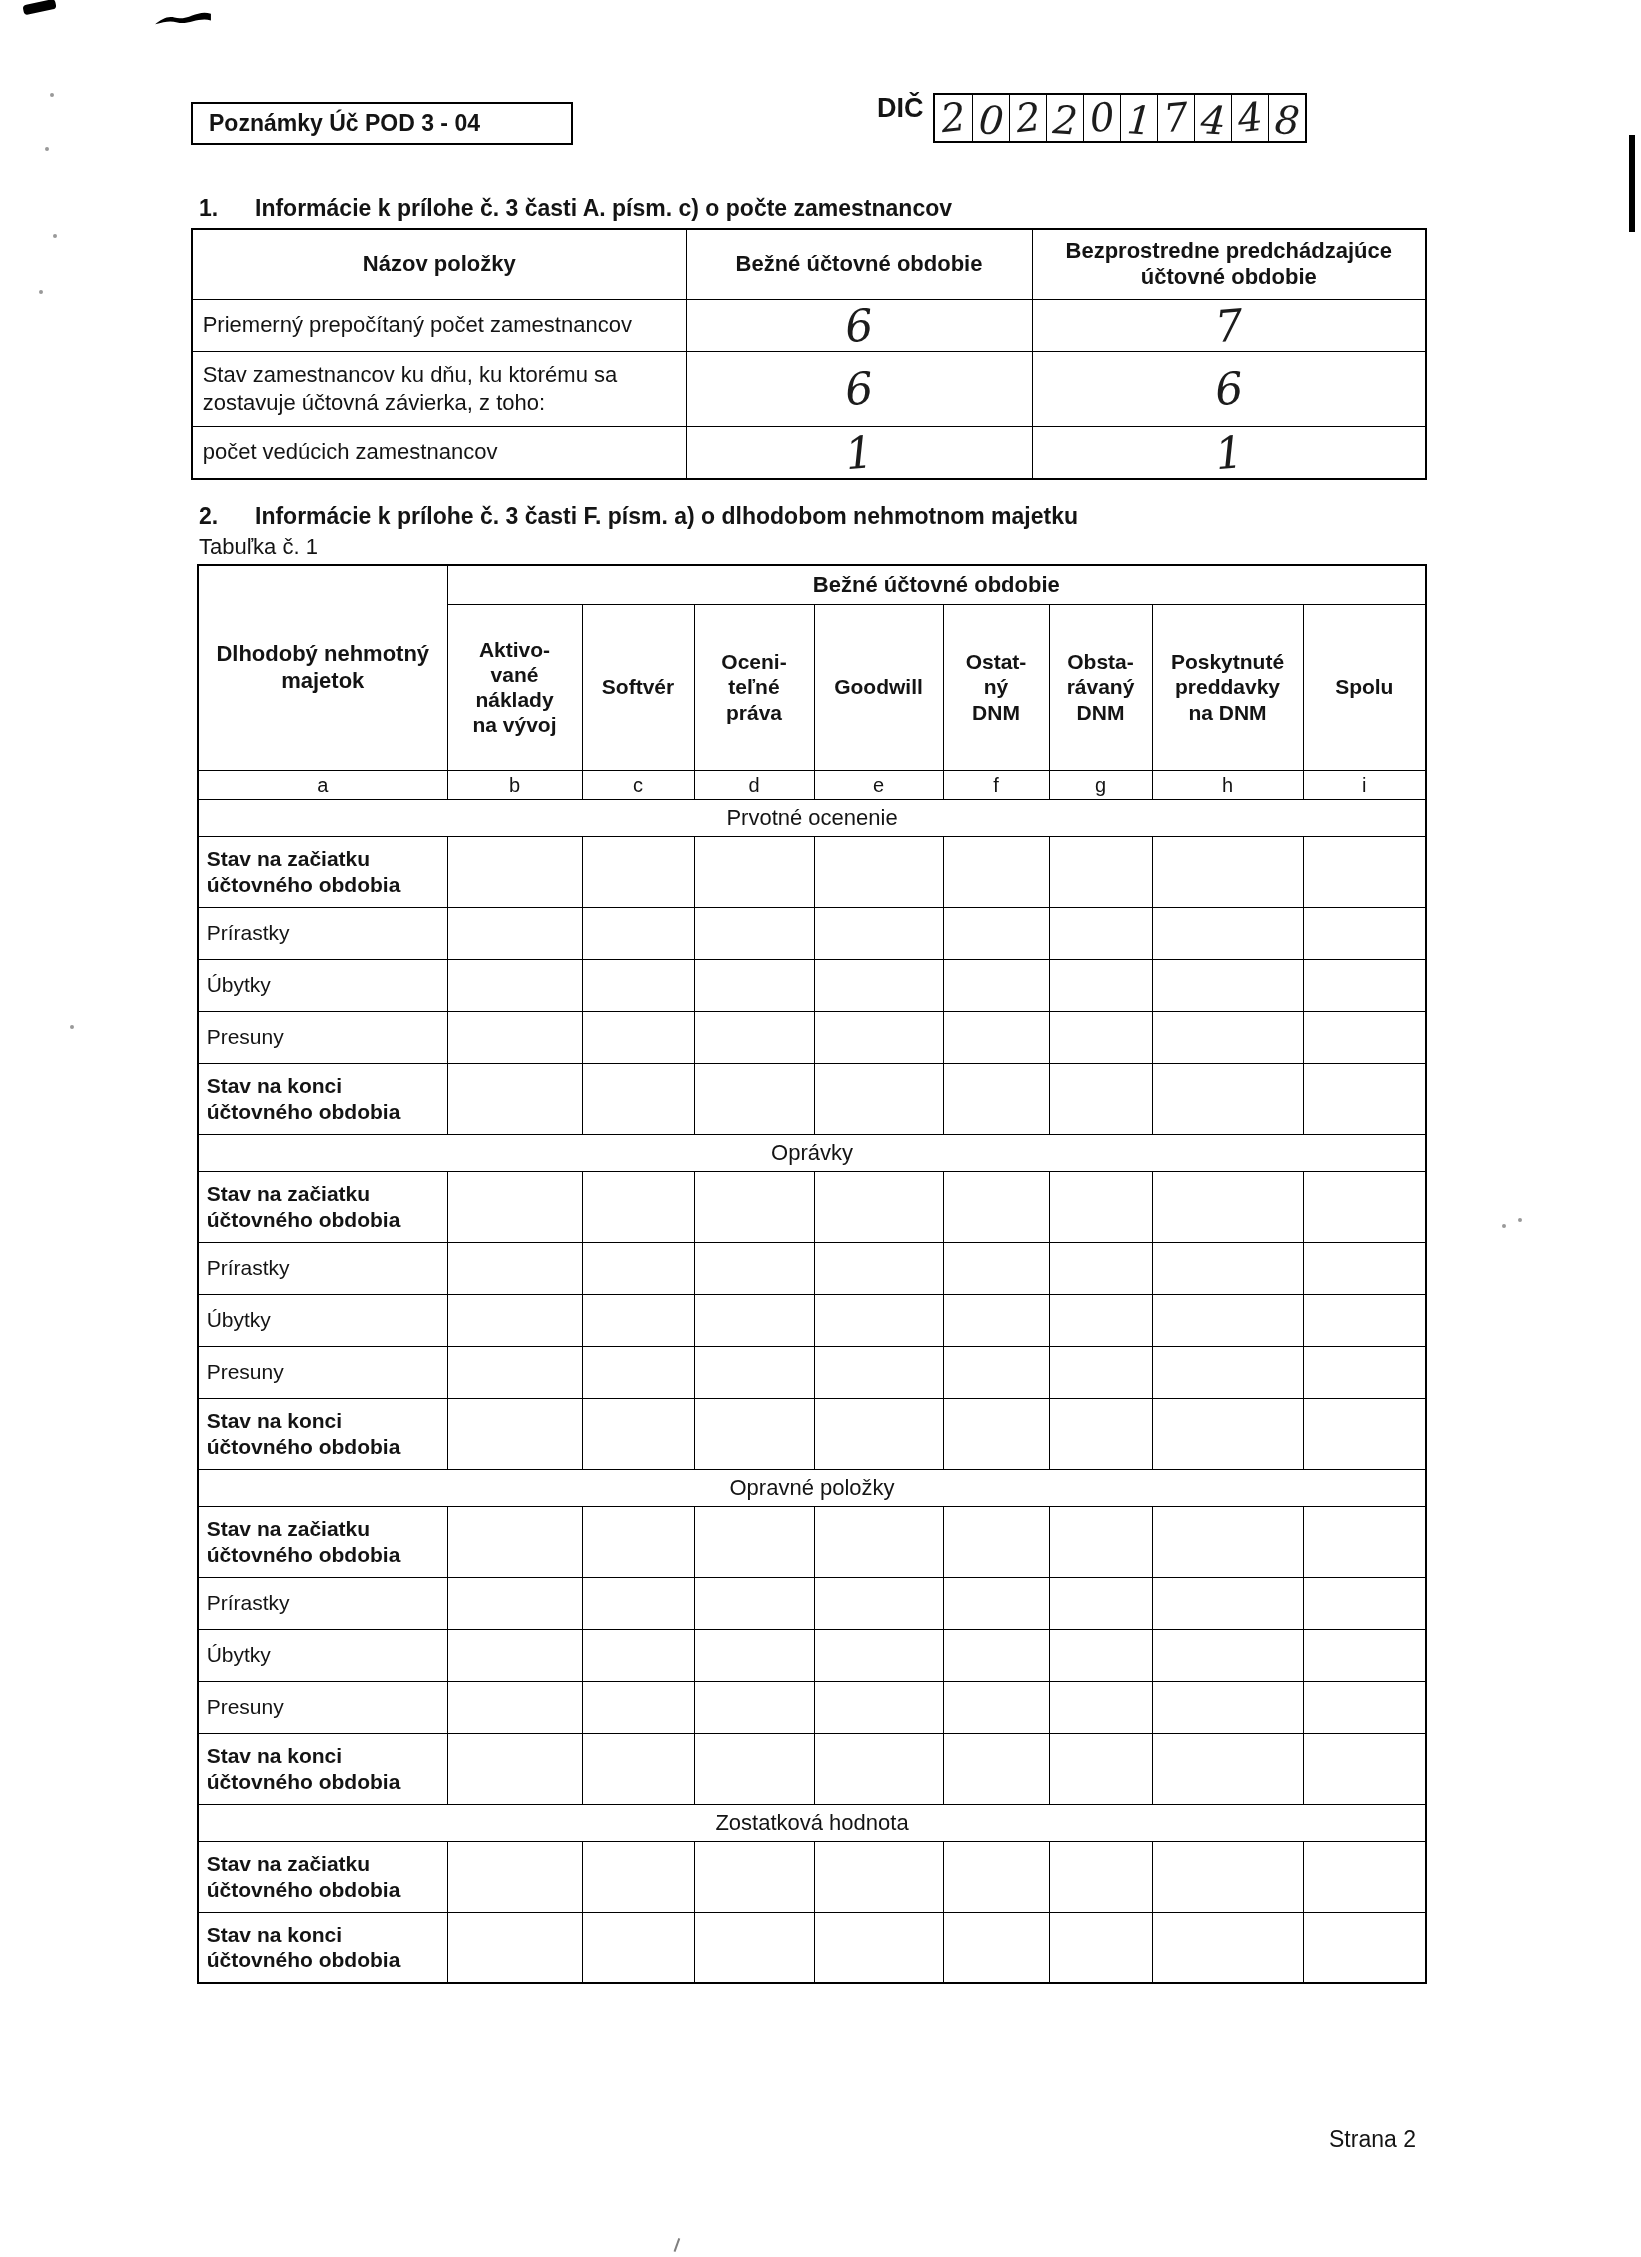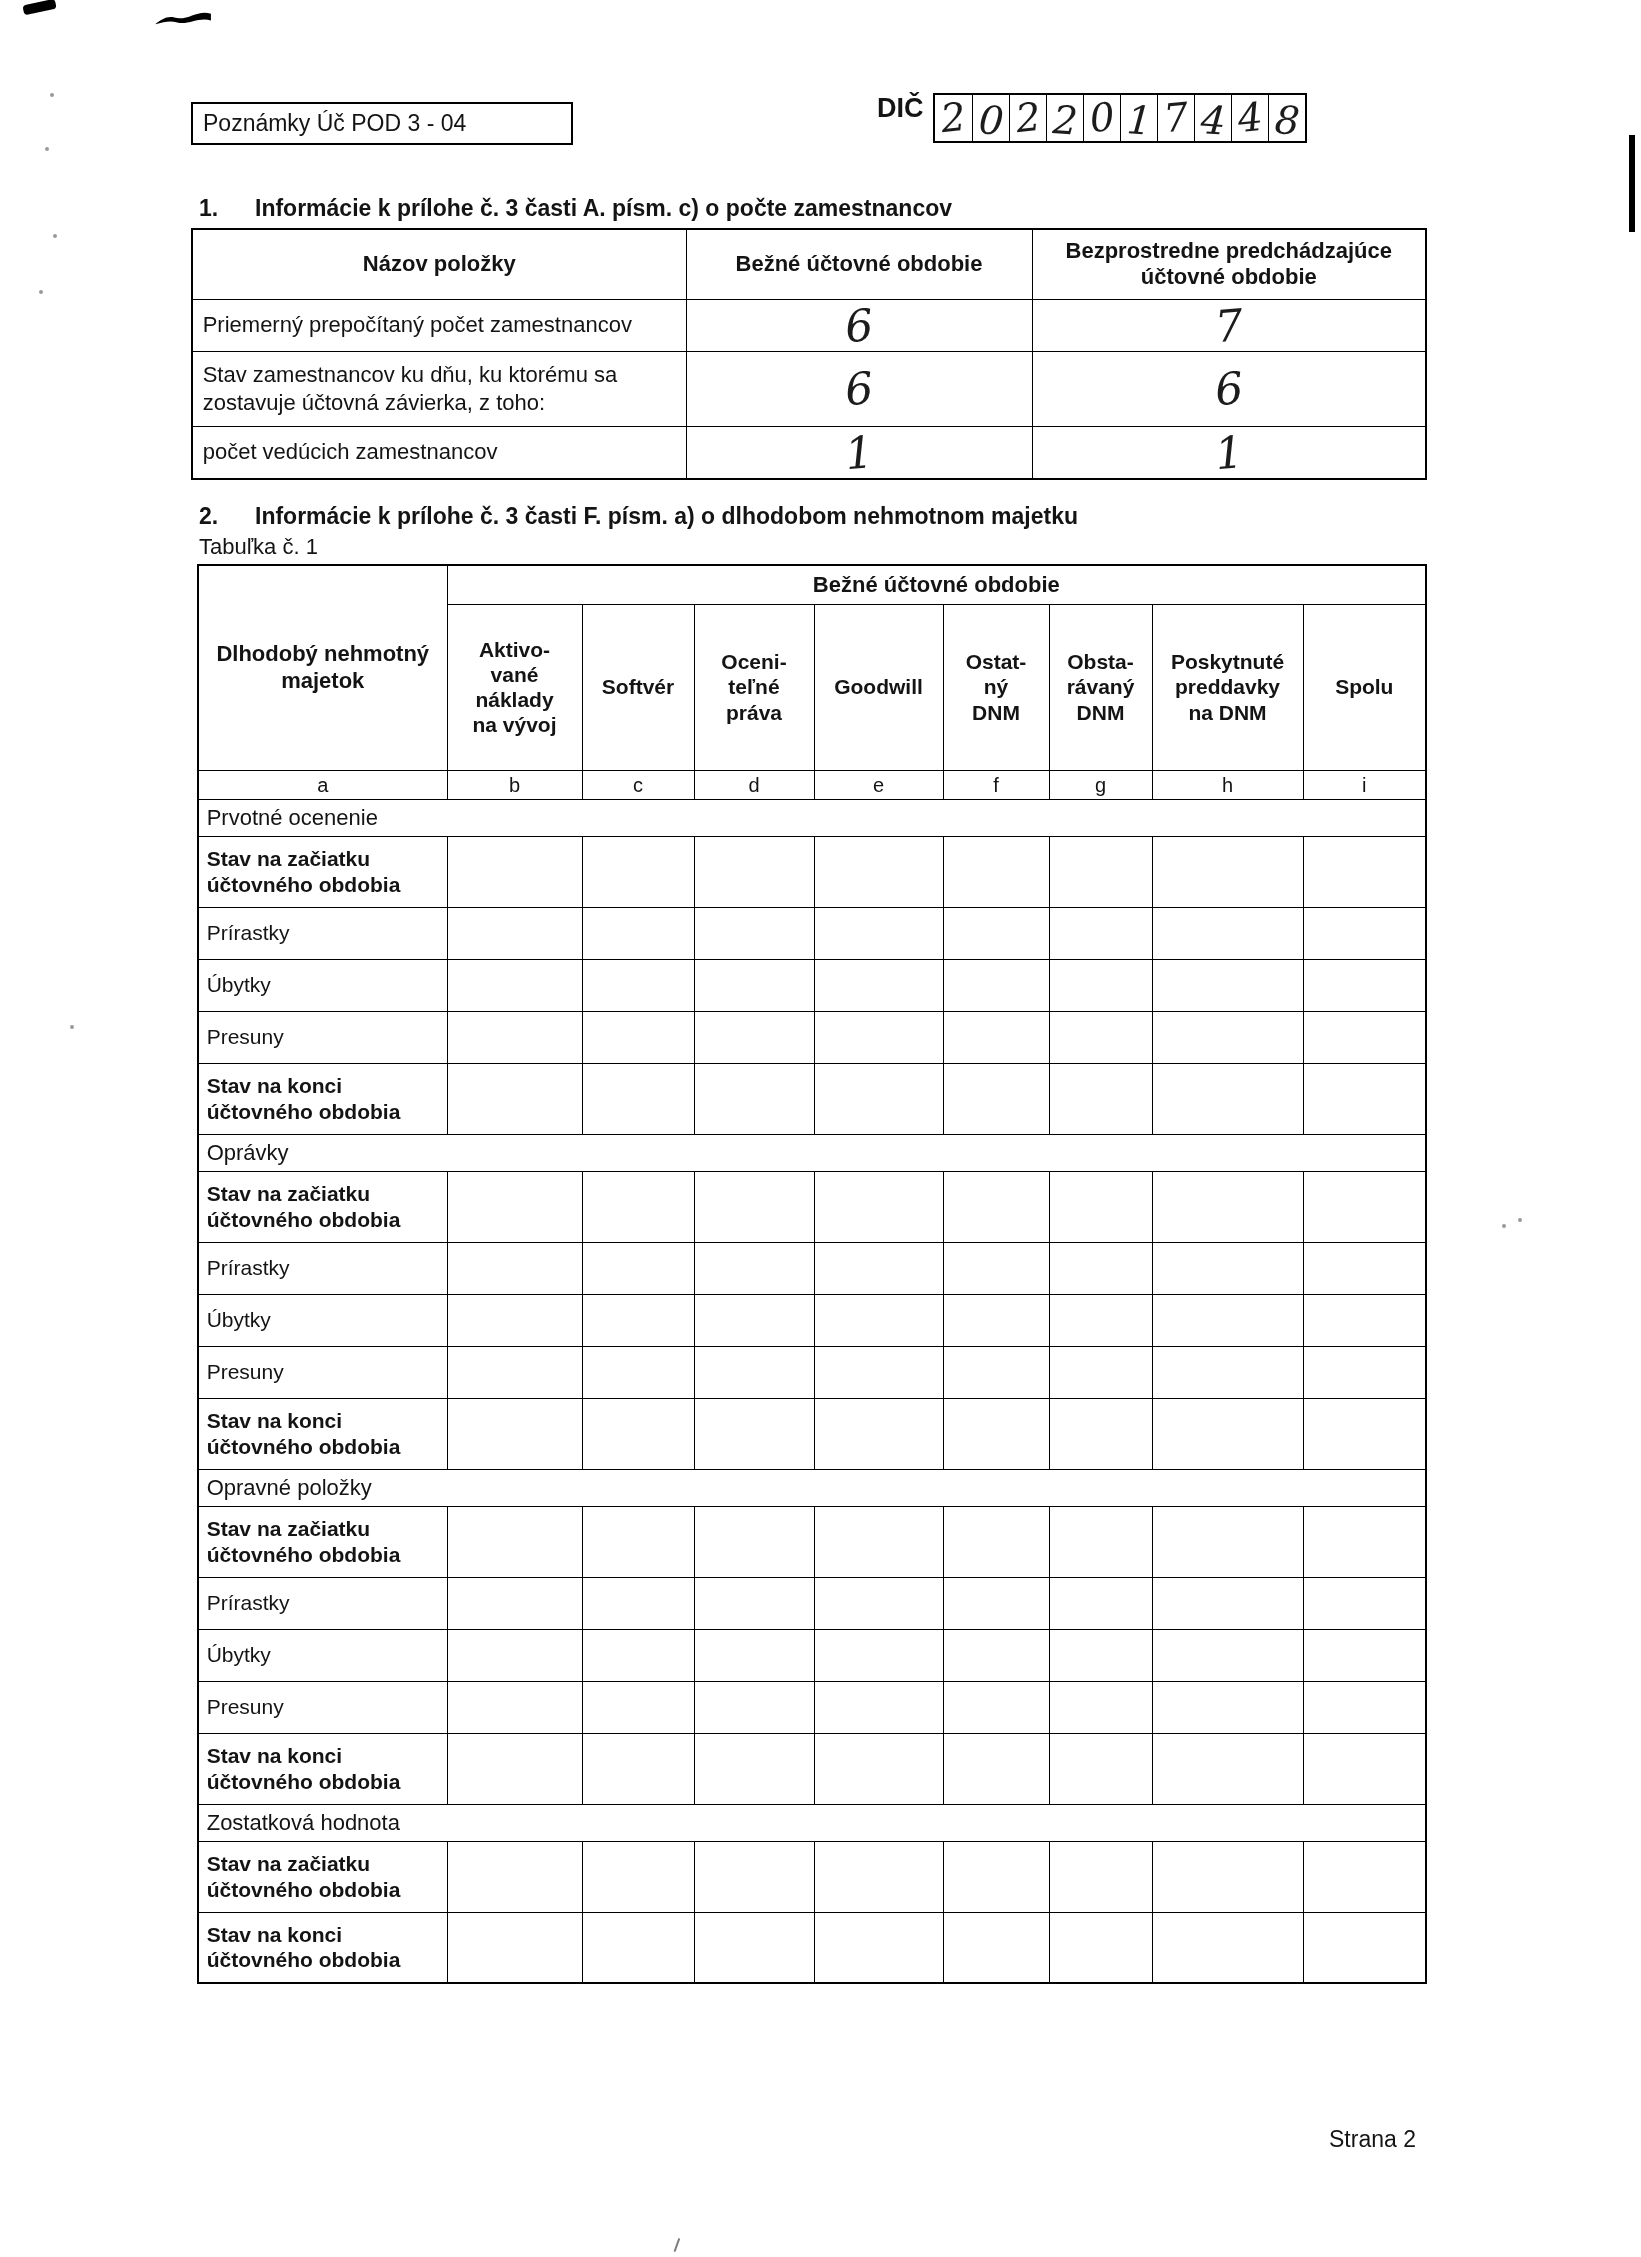--- a/index.html
+++ b/index.html
@@ -2,22 +2,22 @@
 <html><head>
 <meta charset="utf-8">
 <style>
   * { margin:0; padding:0; box-sizing:border-box; }
   html,body { background:#ffffff; }
   body { font-family:"Liberation Sans", sans-serif; color:#141414; }
   .sheet { position:relative; width:1641px; height:2257px; background:#ffffff; overflow:hidden; }
 
   
   .form-code-box { position:absolute; left:191px; top:102px; width:382px; height:43px;
-    border:2.9px solid #000; display:flex; align-items:center; padding-left:10px;
-    font-size:23px; font-weight:400; }
+    border:2.9px solid #000; display:flex; align-items:center; padding-left:16px;
+    font-size:23px; font-weight:700; }
 
   
   .dic-row { position:absolute; left:877px; top:93px; display:flex; gap:9.7px; }
   .dic-label { font-size:27px; font-weight:700; }
   .dic-boxes { display:flex; border:2.9px solid #000; height:50px; background:#fff; }
   .dic-box { width:37px; border-left:1.9px solid #000; display:flex; align-items:center; justify-content:center; overflow:visible; }
   .dic-box:first-child { border-left:none; }
 
   .hand { font-family:"DejaVu Serif", serif; font-style:italic; color:#1c1c1c; }
   .dic-box .hand { font-size:39px; display:inline-block; transform:rotate(-6deg) translateY(-1px); }
@@ -47,21 +47,21 @@
   .t2 tr.period { height:39px; }
   .t2 tr.period th { font-size:22px; }
   .t2 th.lblhead { font-size:22px; }
   .t2 tr.colheads { height:166px; }
   .t2 tr.colheads th { font-size:21px; }
   .t2 tr.letters { height:29px; }
   .t2 tr.letters td { text-align:center; font-size:20px; padding:0; line-height:1; }
   .t2 td.sec { font-size:22px; padding:2.9px 7.7px; }
   .t2 tbody tr.datarow { height:52px; }
   .t2 tbody tr.tall { height:71px; }
-  .t2 tbody tr.secrow { height:37px; }
+  .t2 tbody tr.secrow { height:37px;text-align:center; }
   .t2 td.lbl { font-size:21px; padding:3.9px 7.7px; line-height:1.2; }
   .t2 td.lbl.b { font-weight:700; }
 
   .page-num { position:absolute; left:1329px; top:2126px; font-size:23px; font-weight:400; }
 
   
   .art-corner { position:absolute; left:23px; top:1.9px; width:33px; height:9.7px; background:#000;
     border-radius:3.9px; transform:rotate(-12deg); }
   .art-squiggle { position:absolute; left:153px; top:7.7px; }
   .art-edge-right { position:absolute; left:1629px; top:135px; width:5.8px; height:97px; background:#000; }

